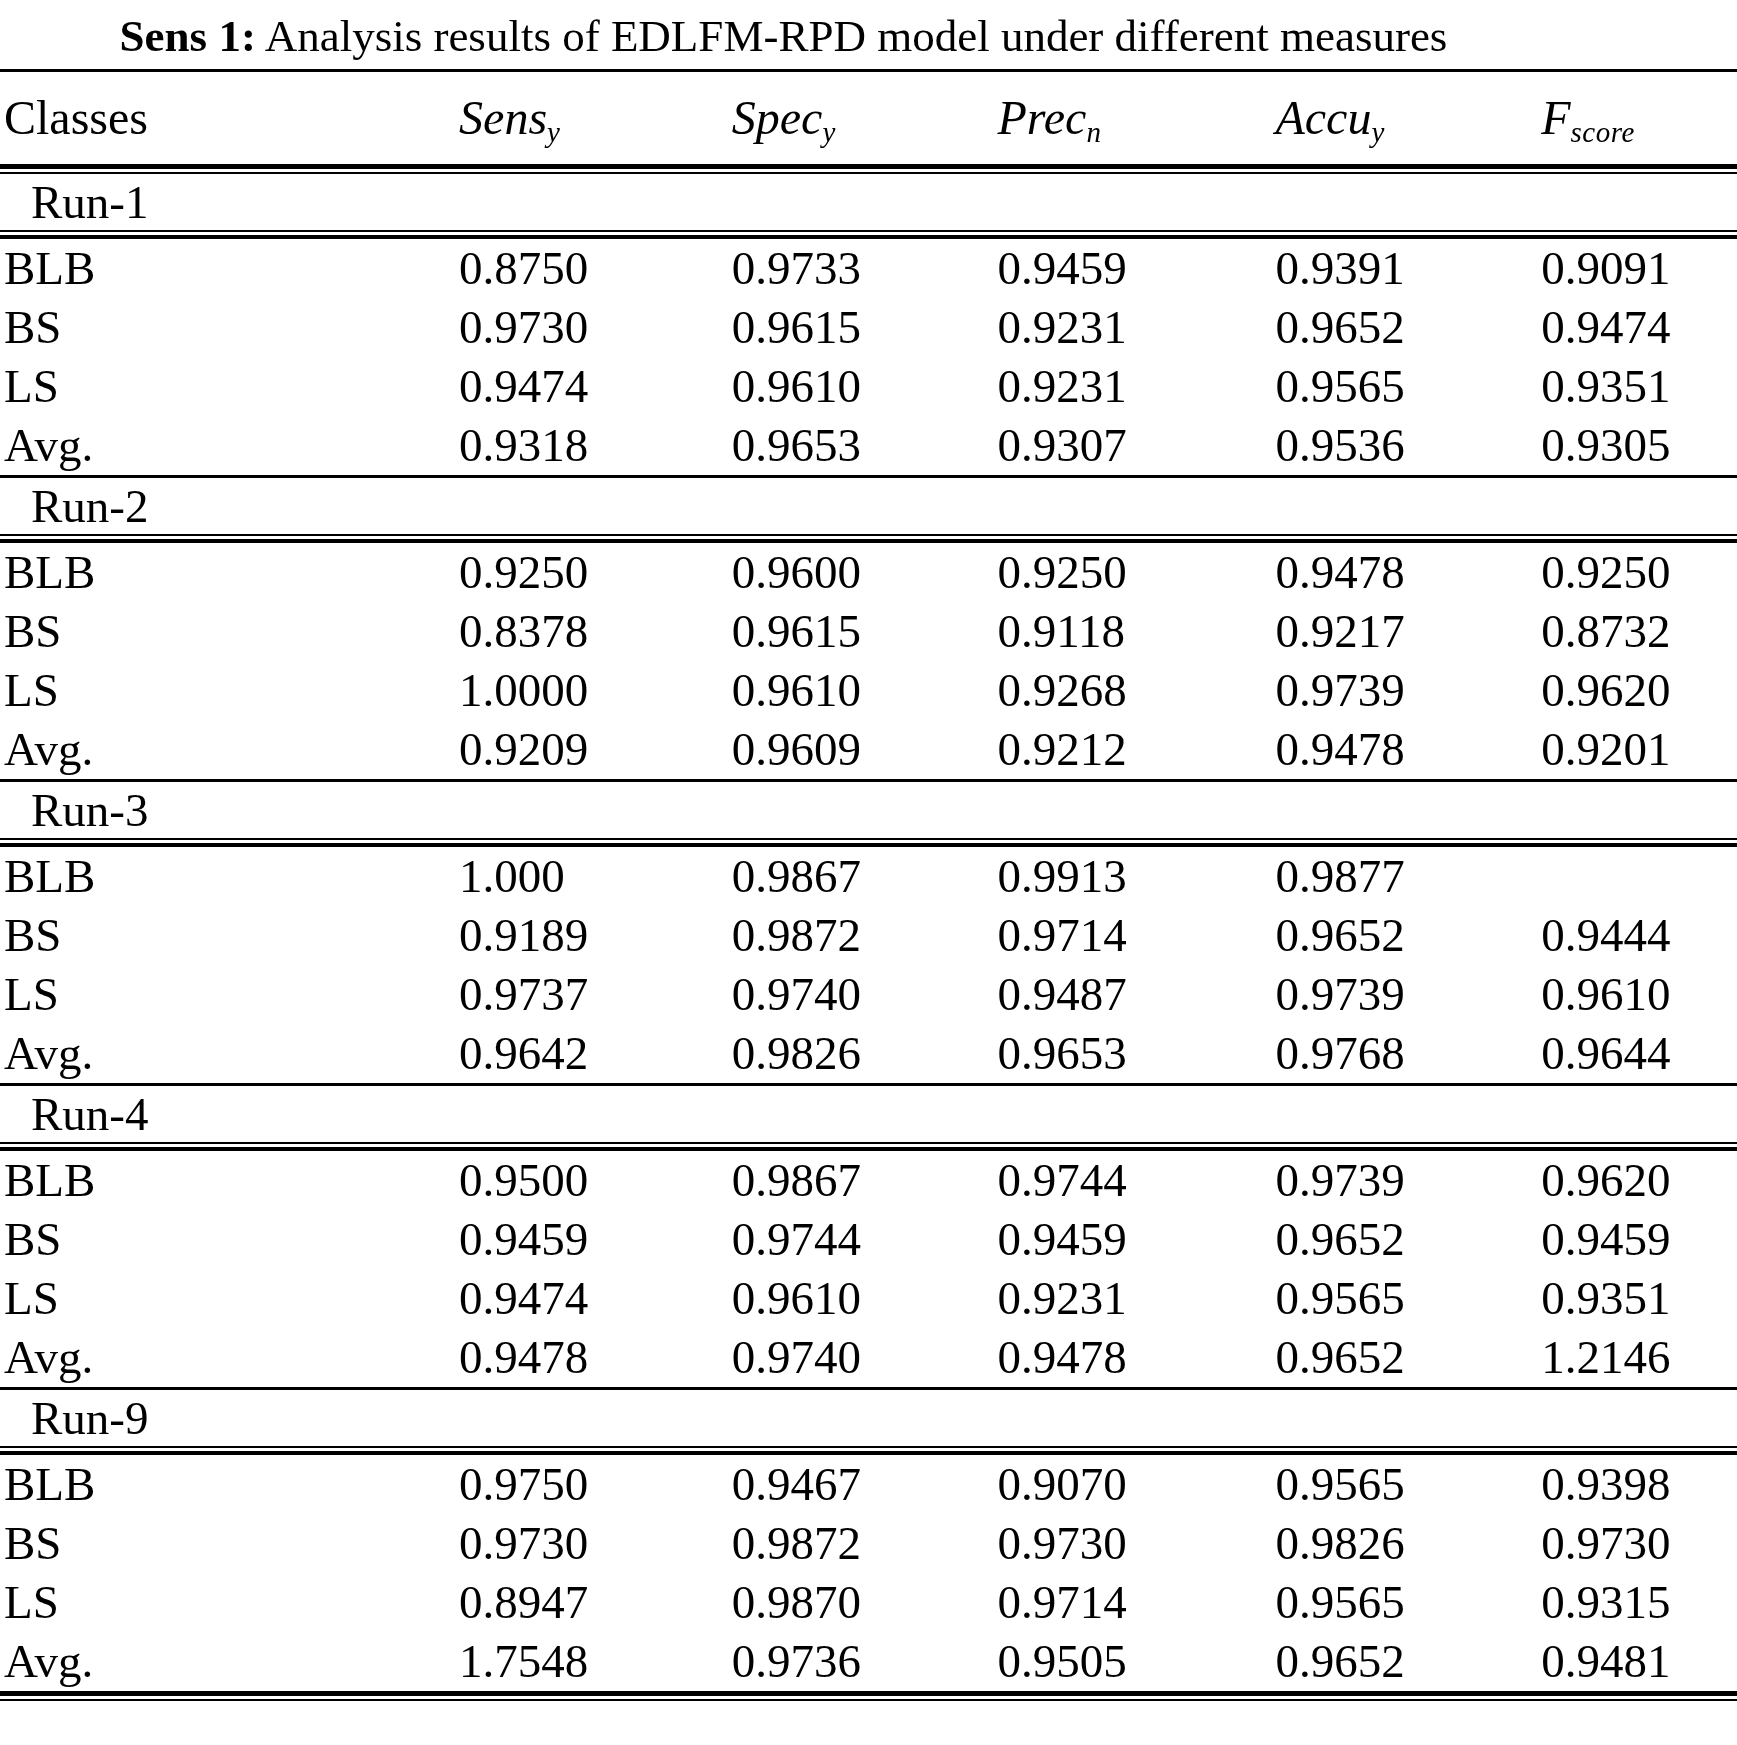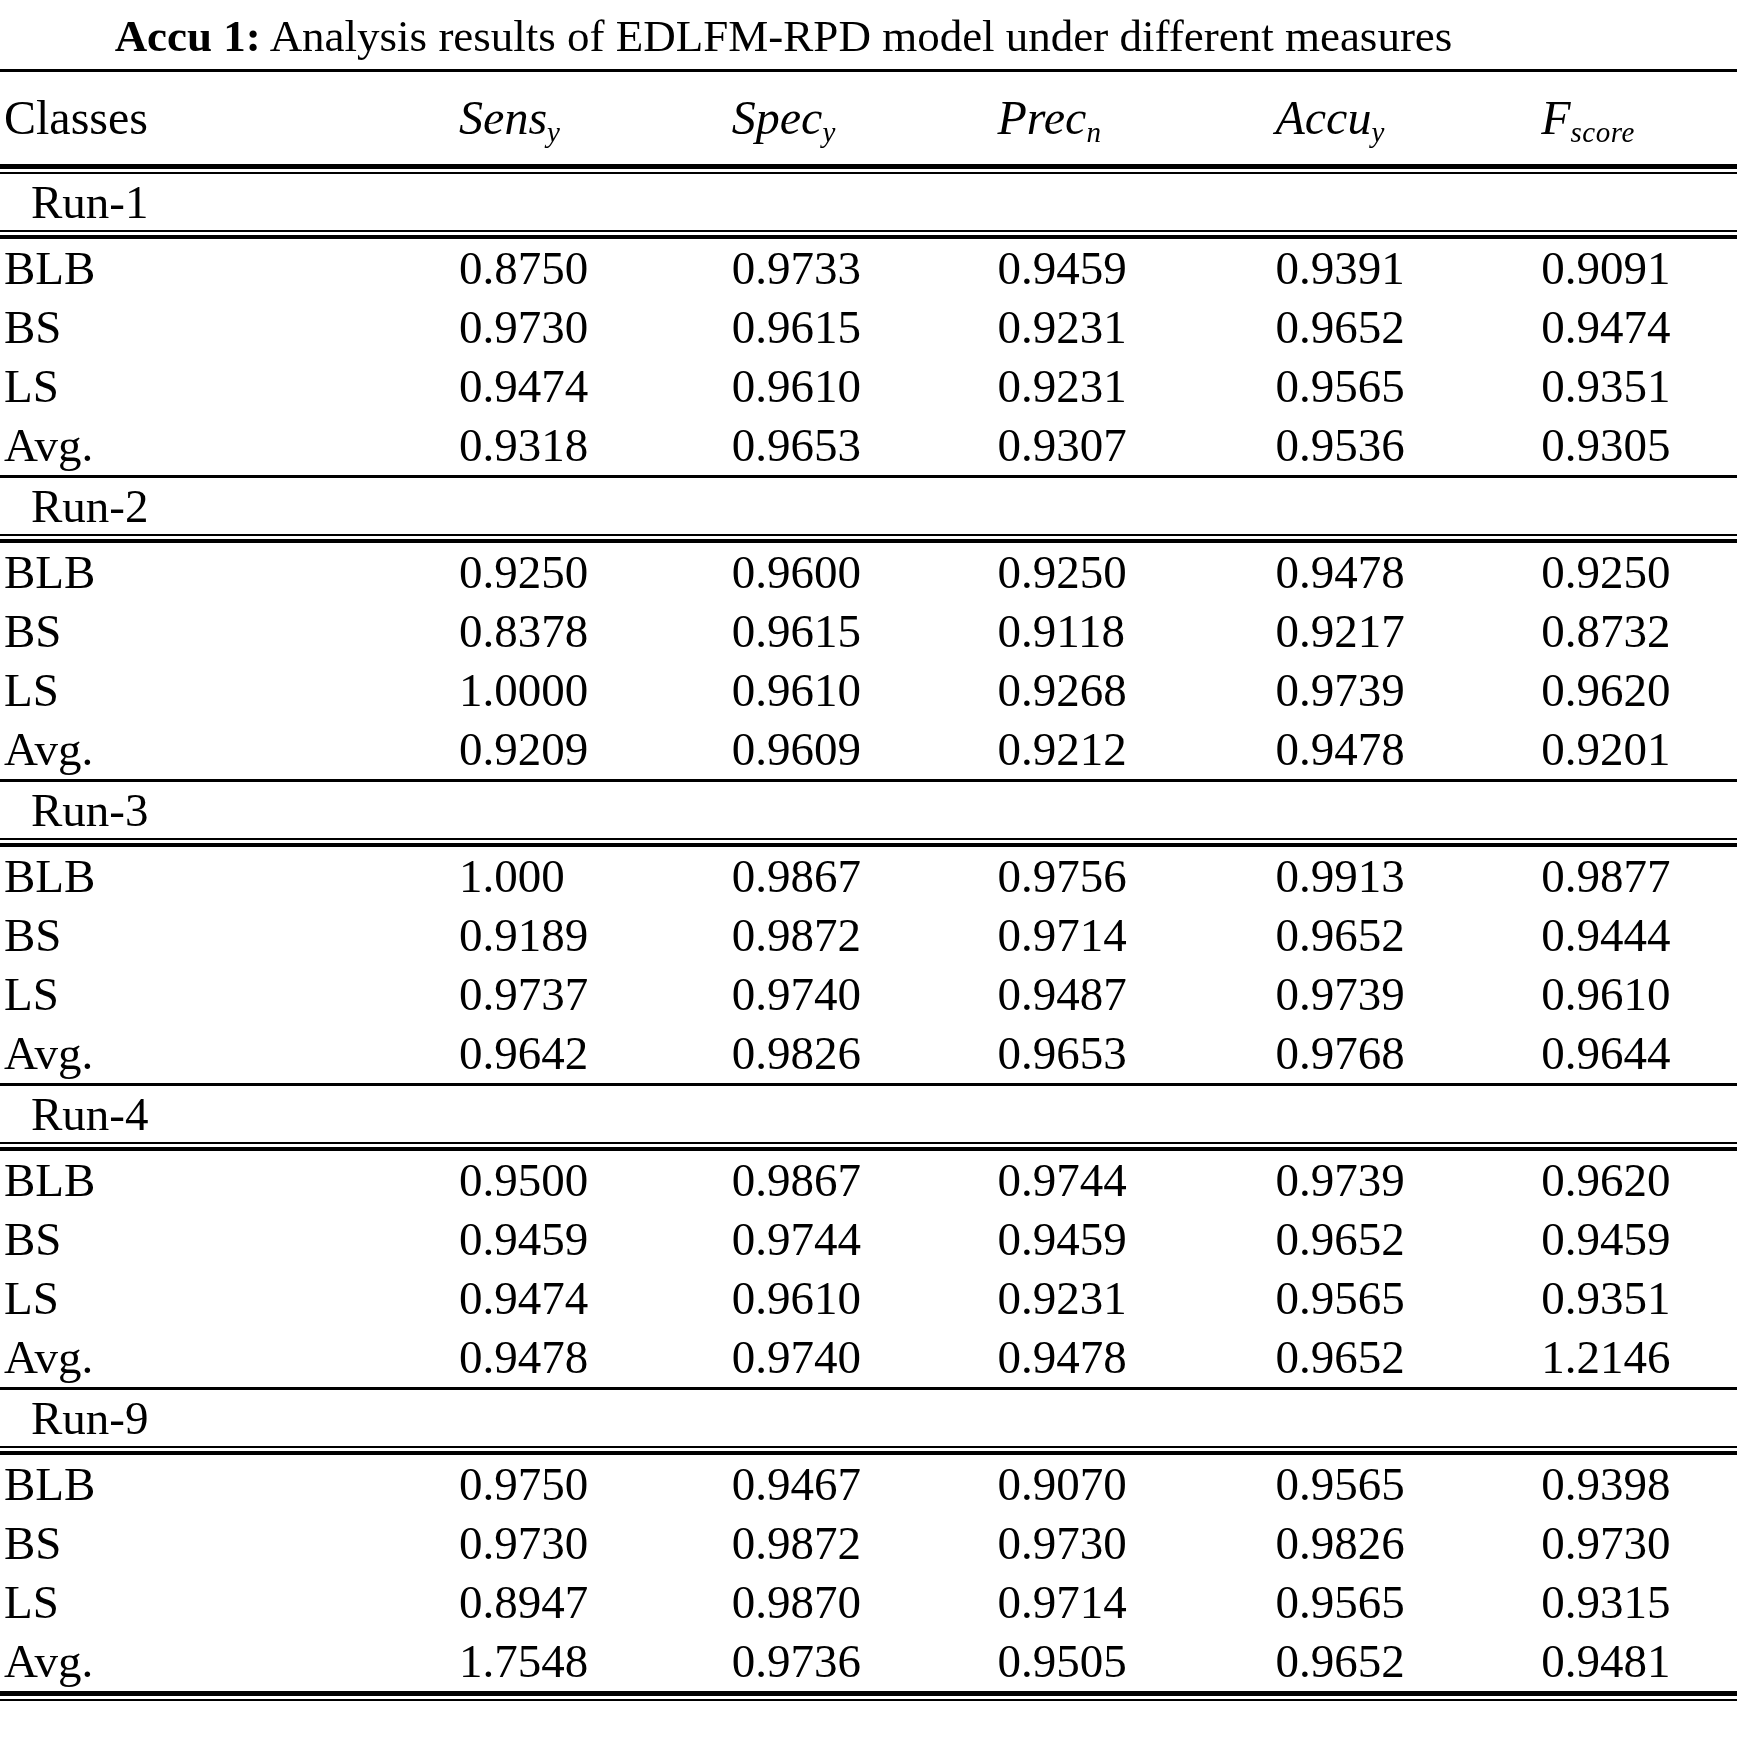--- a/index.html
+++ b/index.html
@@ -55,21 +55,21 @@
     top: 0.28em;
     letter-spacing: 0.5px;
   }
   .heading-row { height: 56px; padding-left: 27px; }
   .data-row    { height: 59px; }
 </style>
 </head>
 <body>
 
 <div class="caption">
-  <span class="cap-label">Accu 1:</span>
+  <span class="cap-label">Sens 1:</span>
   <span class="cap-text">Analysis results of EDLFM-RPD model under different measures</span>
 </div>
 
 <div class="rule r-top"></div>
 
 <div class="row header-row">
   <div class="cell">Classes</div>
   <div class="cell hdr-measure"><span>Sens</span><span class="sub">y</span></div>
   <div class="cell hdr-measure"><span>Spec</span><span class="sub">y</span></div>
   <div class="cell hdr-measure"><span>Prec</span><span class="sub">n</span></div>
@@ -155,21 +155,20 @@
     </div>
     <div class="rule r-sec"></div>
     <div class="row heading-row">
       <div class="cell">Run-3</div>
     </div>
     <div class="rule r-hdg"></div>
     <div class="row data-row">
       <div class="cell">BLB</div>
       <div class="cell">1.000</div>
       <div class="cell">0.9867</div>
-      <div class="cell">0.9756</div>
       <div class="cell">0.9913</div>
       <div class="cell">0.9877</div>
     </div>
     <div class="row data-row">
       <div class="cell">BS</div>
       <div class="cell">0.9189</div>
       <div class="cell">0.9872</div>
       <div class="cell">0.9714</div>
       <div class="cell">0.9652</div>
       <div class="cell">0.9444</div>

